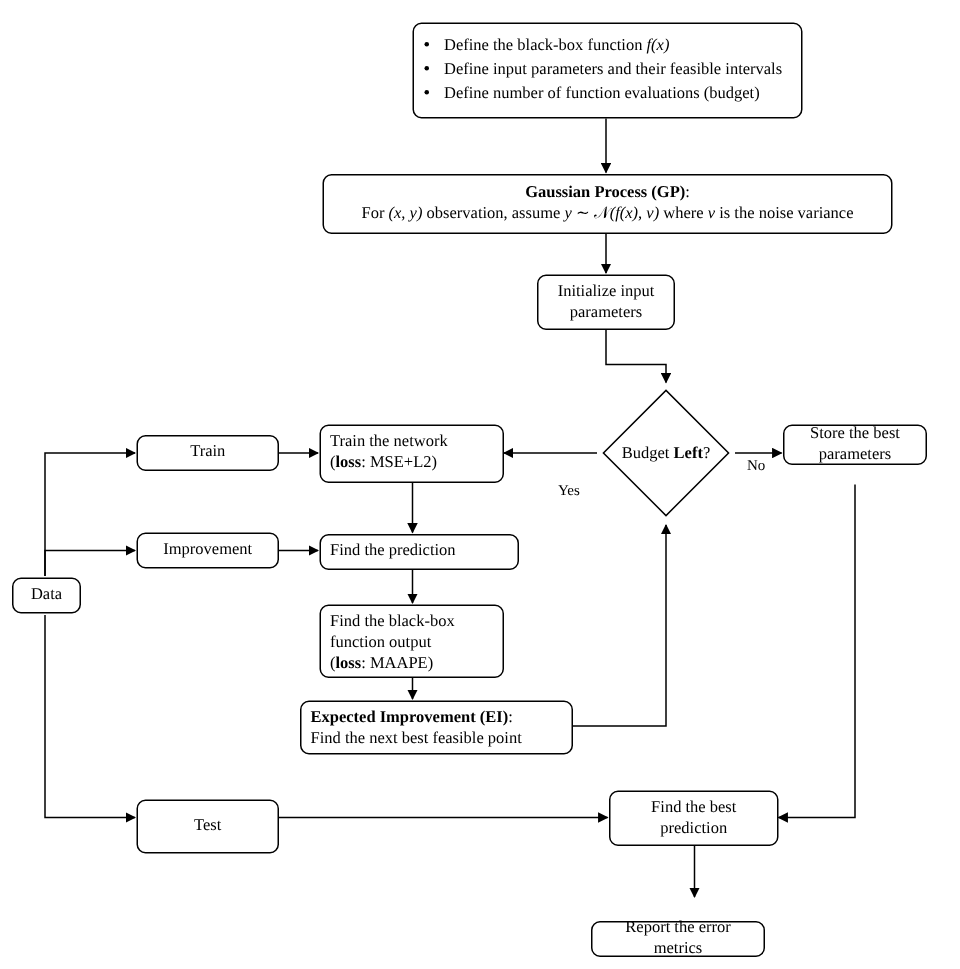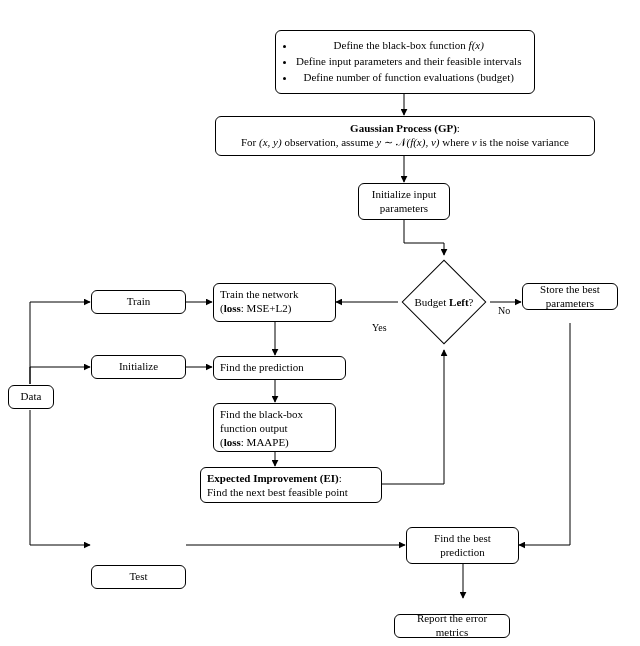--- a/index.html
+++ b/index.html
@@ -122,21 +122,21 @@
     <line x1="186" y1="302" x2="212" y2="302" stroke="#000" stroke-width="1" marker-end="url(#arrow)"></line>
 
     <line x1="186" y1="367" x2="212" y2="367" stroke="#000" stroke-width="1" marker-end="url(#arrow)"></line>
 
     <line x1="186" y1="545" x2="405" y2="545" stroke="#000" stroke-width="1" marker-end="url(#arrow)"></line>
   </svg>
 
   <div class="edge-label" style="left:372px; top:305px;">Yes</div>
   <div class="edge-label" style="left:498px; top:288px;">No</div>
 
-  <div class="box left-align" style="left:275px; top:30px; width:260px; height:64px;text-align:center;">
+  <div class="box left-align" style="left:275px; top:15px; width:260px; height:64px;">
     <ul class="list">
       <li><span>Define the black-box function </span><span class="math">f(x)</span></li>
       <li>Define input parameters and their feasible intervals</li>
       <li>Define number of function evaluations (budget)</li>
     </ul>
   </div>
 
   <div class="box" style="left:215px; top:116px; width:380px; height:40px; flex-direction:column;">
     <div>
       <b>Gaussian Process (GP)</b><span>:</span>
@@ -158,23 +158,23 @@
     </div>
   </div>
 
   <div class="box" style="left:522px; top:283px; width:96px; height:27px; white-space:pre-line;">Store the best
 parameters</div>
 
   <div class="box" style="left:8px; top:385px; width:46px; height:24px;">Data</div>
 
   <div class="box" style="left:91px; top:290px; width:95px; height:24px;">Train</div>
 
-  <div class="box" style="left:91px; top:355px; width:95px; height:24px;">Initialize</div>
-
-  <div class="box" style="left:91px; top:533px; width:95px; height:24px;margin-top:32px;">Test</div>
+  <div class="box" style="left:91px; top:355px; width:95px; height:24px;">Improvement</div>
+
+  <div class="box" style="left:91px; top:533px; width:95px; height:36px;">Test</div>
 
   <div class="box left-align" style="left:213px; top:283px; width:123px; height:39px; flex-direction:column; align-items:flex-start;">
     <div>Train the network</div>
     <div>
       <span>(</span><b>loss</b><span>:  MSE+L2)</span>
     </div>
   </div>
 
   <div class="box left-align" style="left:213px; top:356px; width:133px; height:24px;">Find the prediction</div>
 

